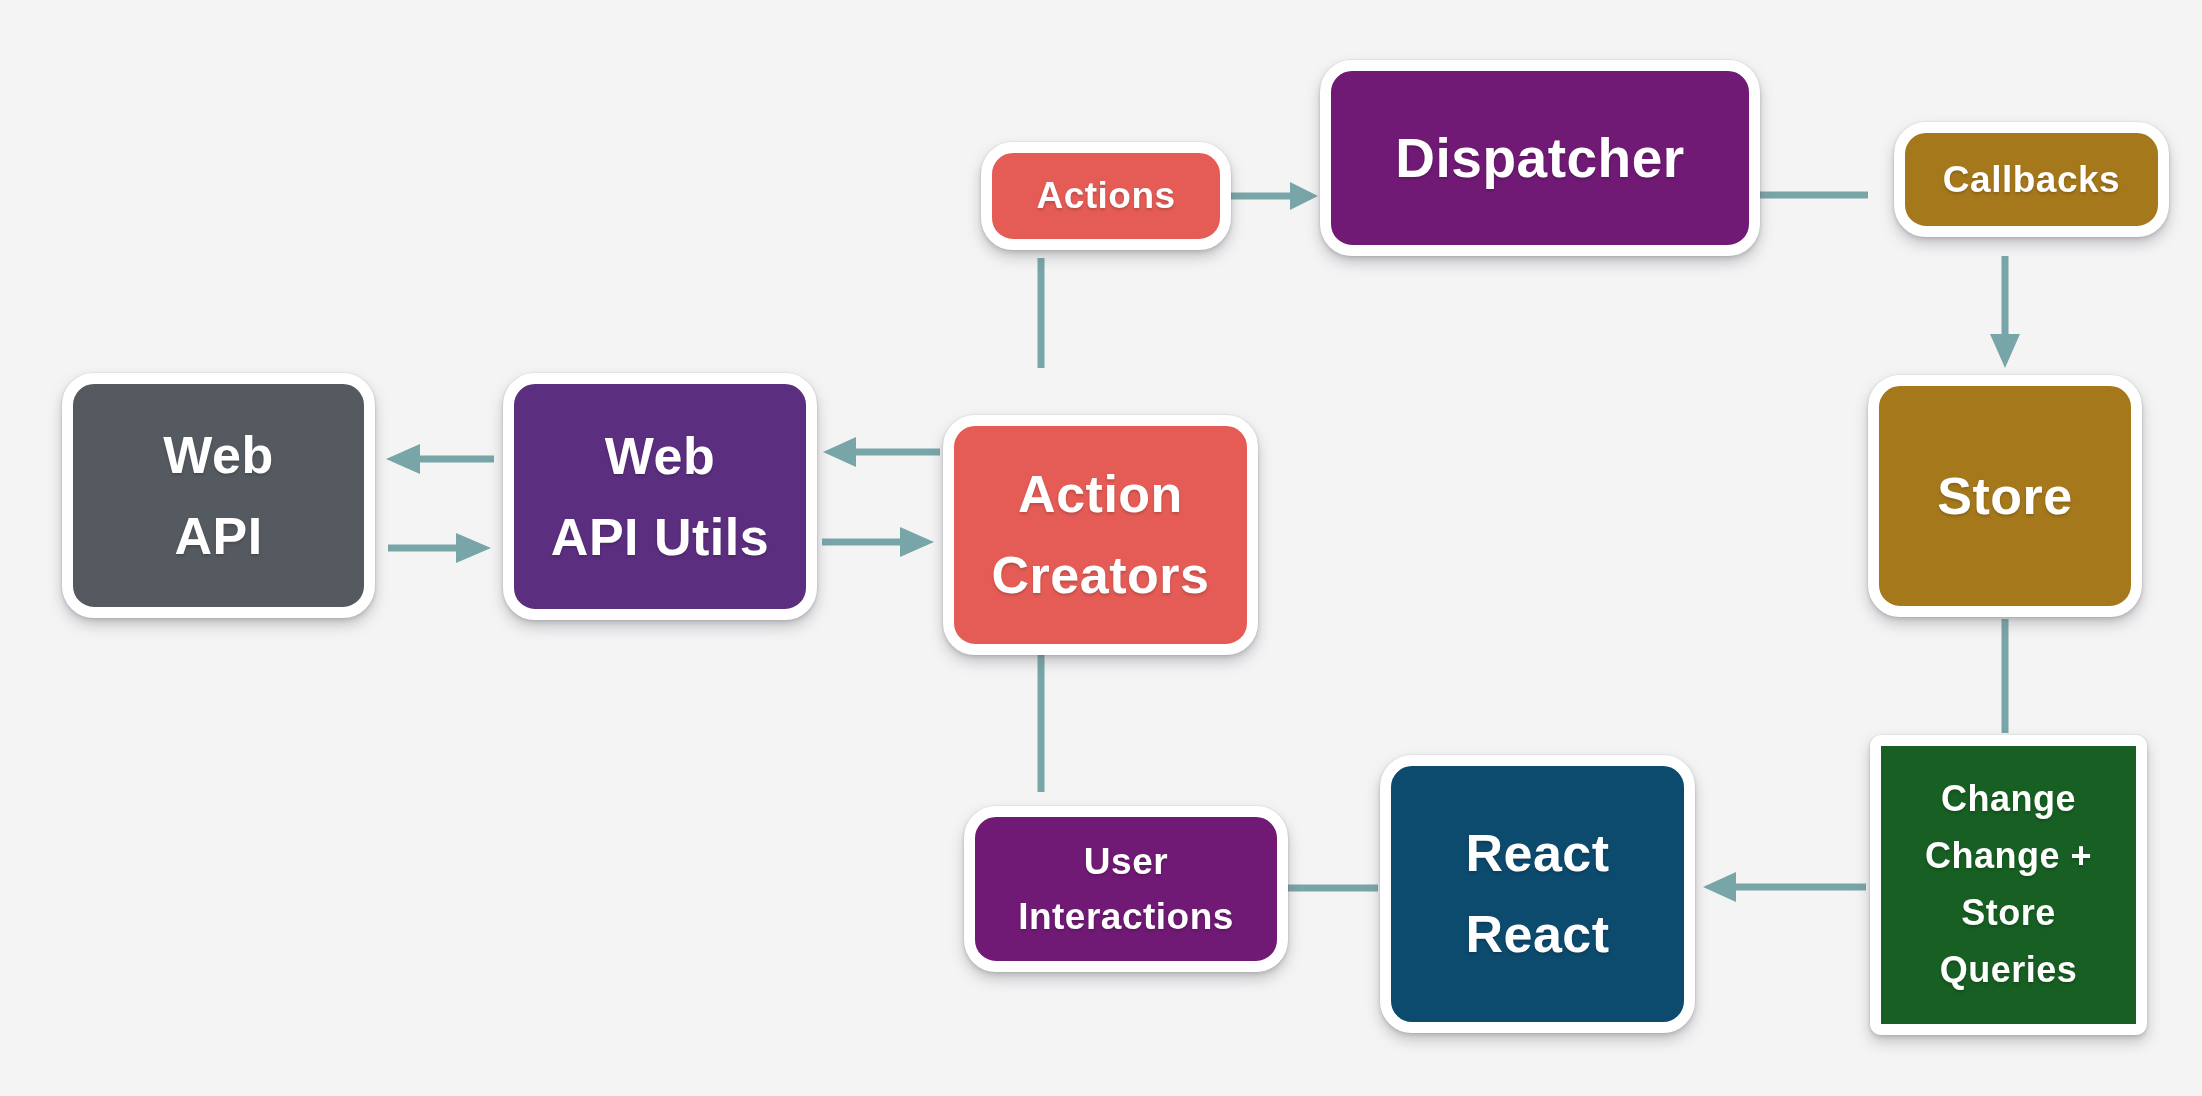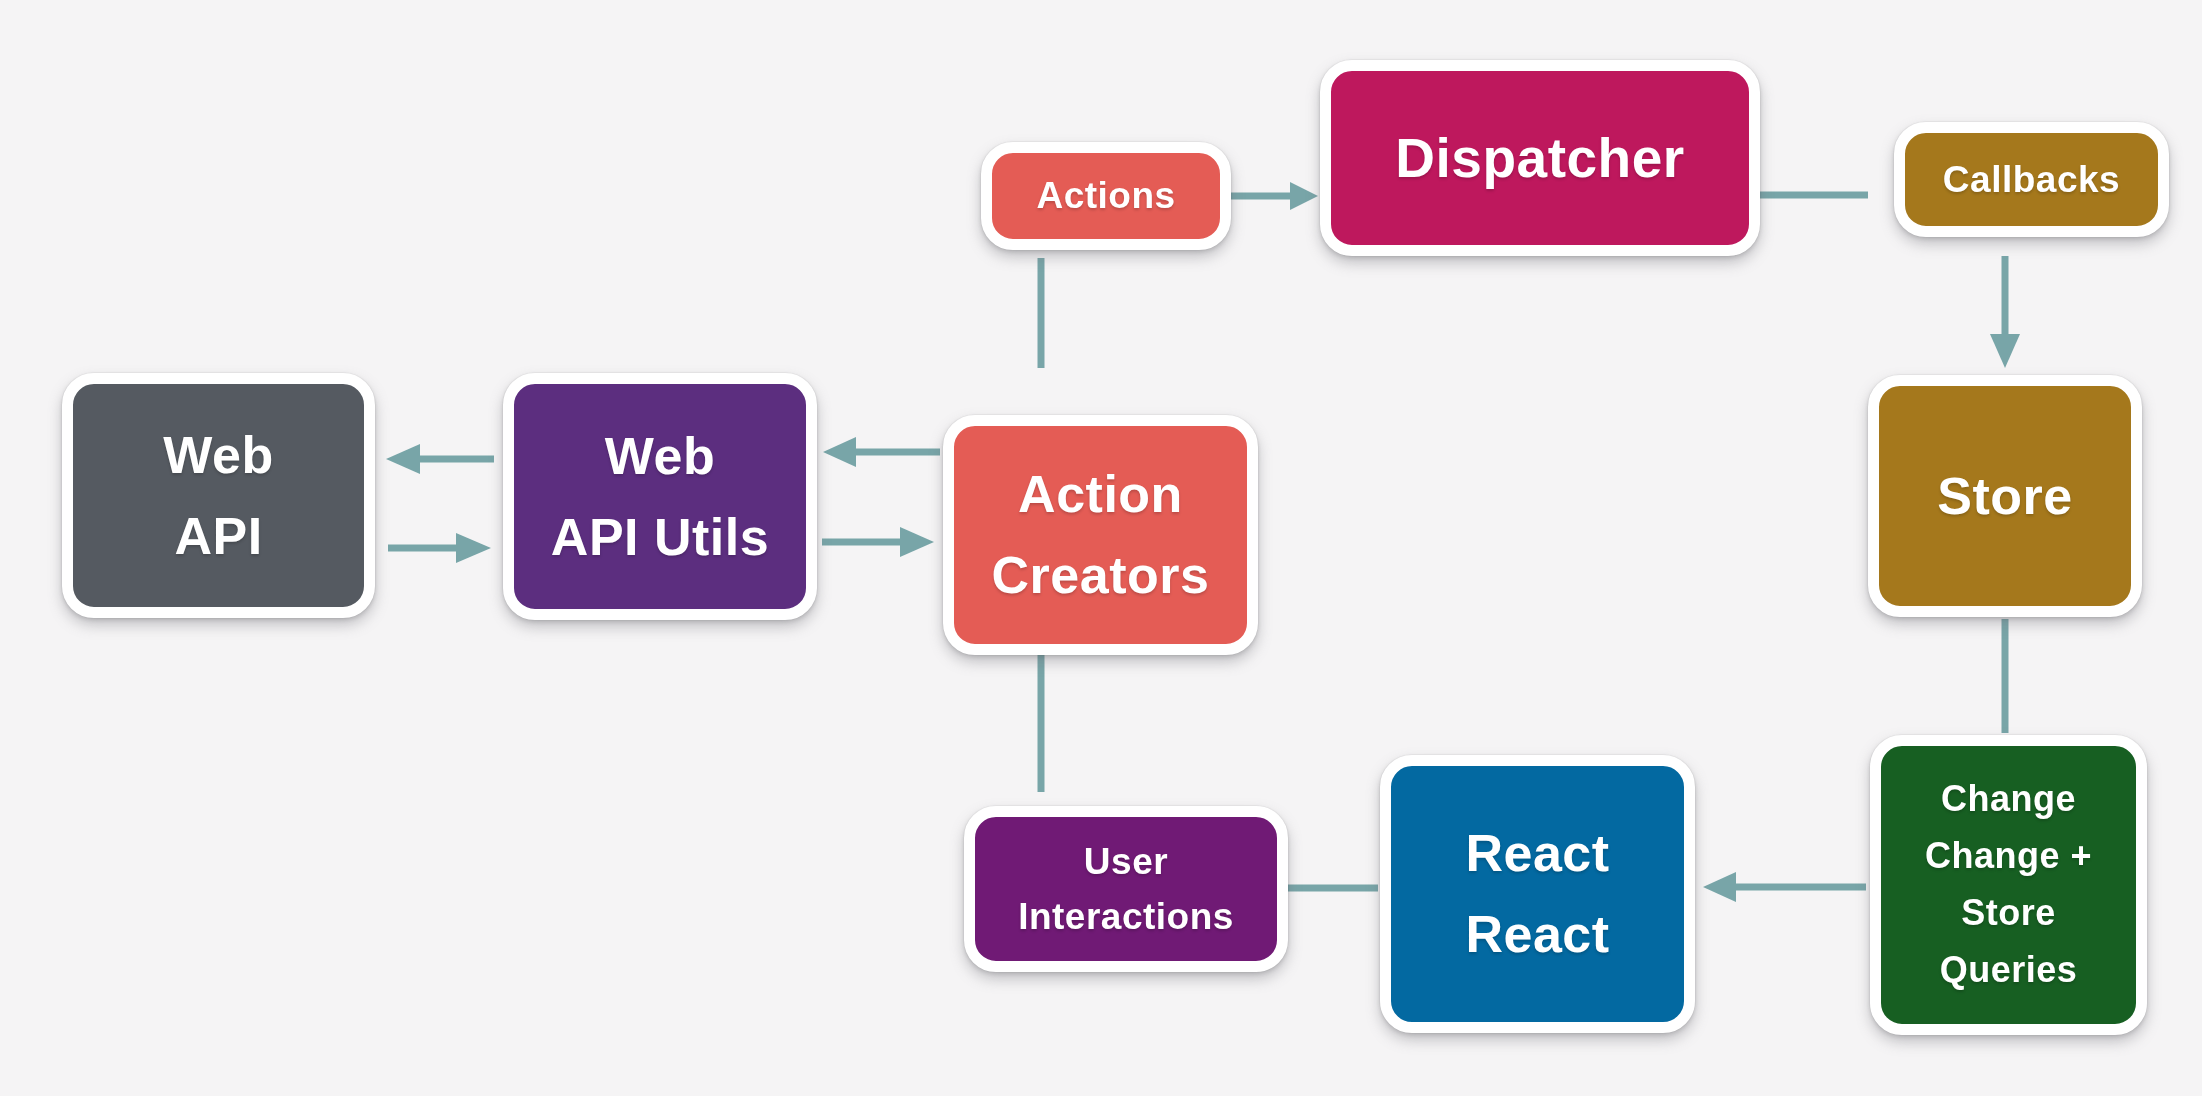--- a/index.html
+++ b/index.html
@@ -45,21 +45,21 @@
   .t-sm{font-size:37px;line-height:1.5;margin-left:24px;}
   .t-gr{font-size:36px;line-height:1.58;}
   
   .n-web-api          {left:62px;  top:373px; width:313px; height:245px;}
   .n-web-api-utils    {left:503px; top:373px; width:314px; height:247px;}
   .n-action-creators  {left:943px; top:370px; width:315px; height:240px;margin-top:45px;}
   .n-actions          {left:957px; top:142px; width:250px; height:108px;}
   .n-dispatcher       {left:1320px;top:60px;  width:440px; height:196px;}
   .n-callbacks        {left:1870px;top:122px; width:275px; height:115px;}
   .n-store            {left:1868px;top:375px; width:274px; height:242px;}
-  .n-change-events    {left:1870px;top:735px; width:277px; height:300px;}
+  .n-change-events    {left:1870px;top:735px; width:277px; height:300px;border-radius:11px;}
   .n-react-views      {left:1380px;top:755px; width:315px; height:278px;}
   .n-user-interactions{left:940px; top:806px; width:324px; height:166px;}
 </style>
 </head>
 <body>
 
 <div class="stage">
 
   <svg class="edges" viewBox="0 0 2202 1096" style="color: rgb(120, 165, 168);">
     <g>
@@ -128,21 +128,21 @@
       <span class="line">Creators</span>
     </div>
   </div>
 
   <div class="node n-actions t-sm" style="background-color: rgb(228, 92, 85);">
     <div class="label">
       <span class="line">Actions</span>
     </div>
   </div>
 
-  <div class="node n-dispatcher t-xl" style="background-color: #be185d;">
+  <div class="node n-dispatcher t-xl" style="background-color: #701a75;">
     <div class="label">
       <span class="line">Dispatcher</span>
     </div>
   </div>
 
   <div class="node n-callbacks t-sm" style="background-color: rgb(165, 120, 28);">
     <div class="label">
       <span class="line">Callbacks</span>
     </div>
   </div>
@@ -155,21 +155,21 @@
 
   <div class="node n-change-events t-gr" style="background-color: rgb(23, 95, 34);">
     <div class="label">
       <span class="line">Change</span>
       <span class="line">Change +</span>
       <span class="line">Store</span>
       <span class="line">Queries</span>
     </div>
   </div>
 
-  <div class="node n-react-views t-lg" style="background-color: #0369a1;">
+  <div class="node n-react-views t-lg" style="background-color: #0c4a6e;">
     <div class="label">
       <span class="line">React</span>
       <span class="line">React</span>
     </div>
   </div>
 
   <div class="node n-user-interactions t-sm" style="background-color: #701a75; justify-content: center;">
     <div class="label">
       <span class="line">User</span>
       <span class="line">Interactions</span>

